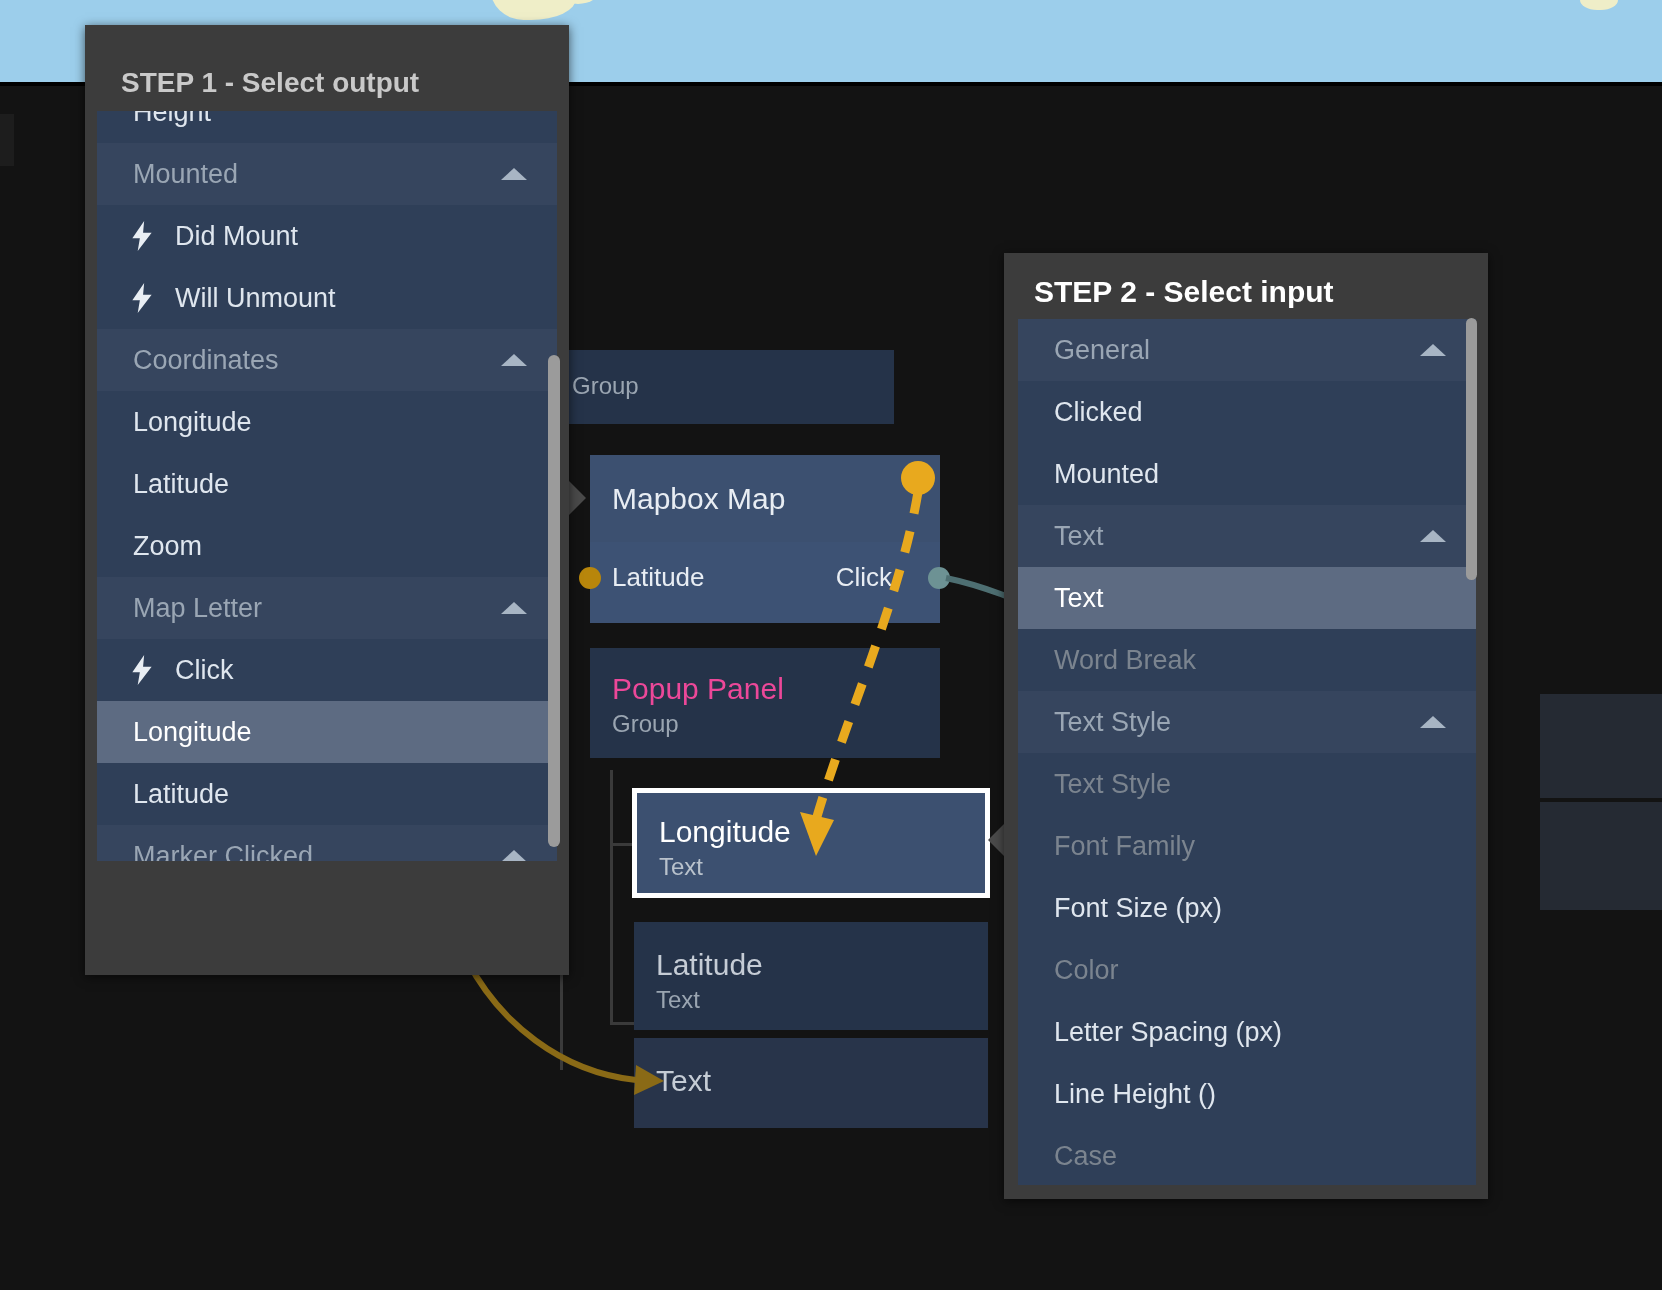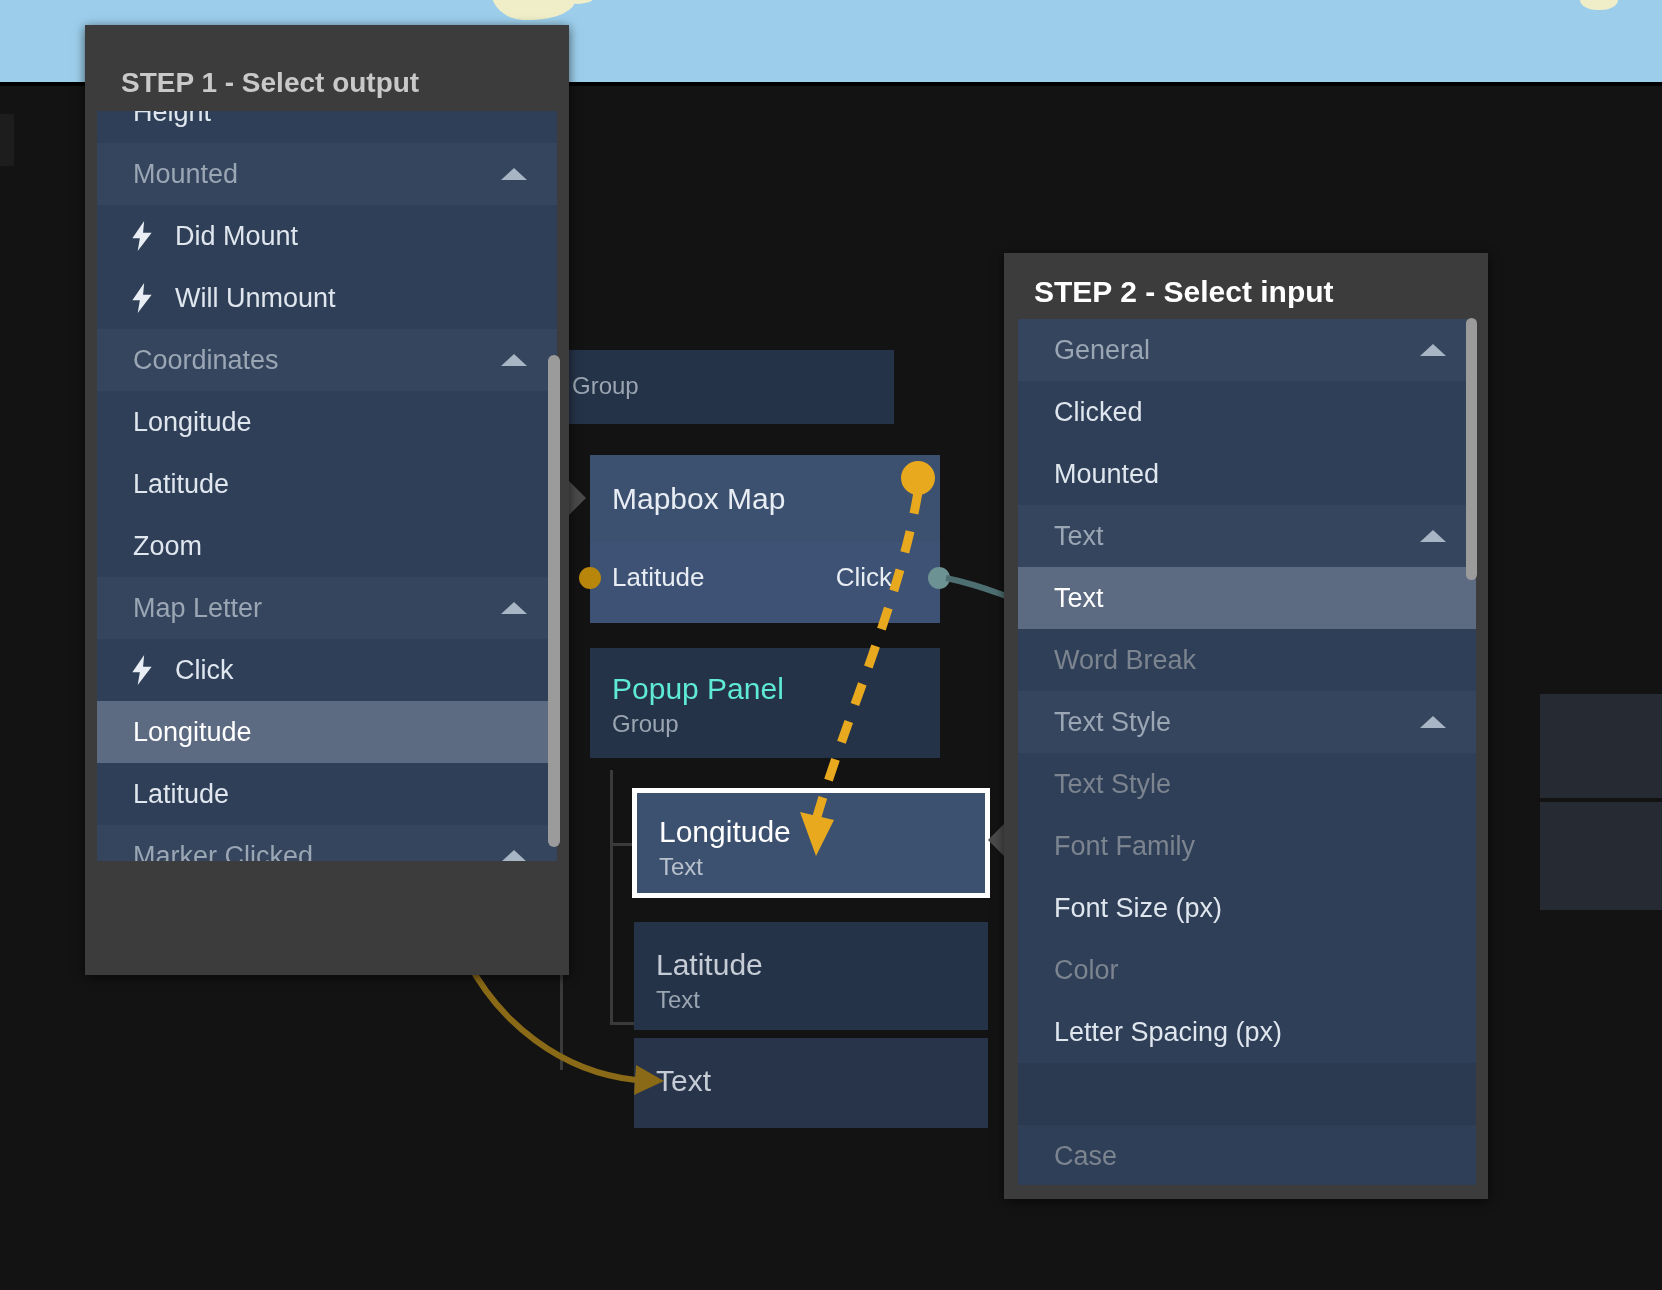--- a/index.html
+++ b/index.html
@@ -43,21 +43,21 @@
   #node-mapbox .row{position:absolute;left:0;top:87px;width:350px;height:81px;background:#3d5274;}
   #node-mapbox .lbl-lat{position:absolute;left:22px;top:20px;font-size:26px;color:#e8edf3;}
   #node-mapbox .lbl-click{position:absolute;right:48px;top:20px;font-size:26px;color:#e8edf3;}
 
   .port{position:absolute;width:22px;height:22px;border-radius:50%;}
   .port.in-lat{left:579px;top:567px;background:#b8860b;}
   .port.out-click{left:928px;top:567px;background:#6d9294;}
 
   
   #node-popup{left:590px;top:648px;width:350px;height:110px;background:#253349;}
-  #node-popup .title{position:absolute;left:22px;top:24px;color:#5eead4;}
+  #node-popup .title{position:absolute;left:22px;top:24px;color:#ec4899;}
   #node-popup .sub{position:absolute;left:22px;top:62px;}
 
   
   #node-longitude{left:632px;top:788px;width:358px;height:110px;background:#3c5070;border:5px solid #ffffff;box-sizing:border-box;}
   #node-longitude .title{position:absolute;left:22px;top:22px;color:#ffffff;}
   #node-longitude .sub{position:absolute;left:22px;top:60px;color:#b9c2cc;}
 
   
   #node-latitude{left:634px;top:922px;width:354px;height:108px;background:#253349;}
   #node-latitude .title{position:absolute;left:22px;top:26px;color:#c5ccd5;}
@@ -287,20 +287,23 @@
         </div>
         <div class="opt item" style="position: absolute; left: 0px; top: 558px; width: 100%; height: 62px;">
           <span class="txt">Font Size (px)</span>
         </div>
         <div class="opt item disabled" style="position: absolute; left: 0px; top: 620px; width: 100%; height: 62px;">
           <span class="txt">Color</span>
         </div>
         <div class="opt item" style="position: absolute; left: 0px; top: 682px; width: 100%; height: 62px;">
           <span class="txt">Letter Spacing (px)</span>
         </div>
+        <div class="opt item" style="position: absolute; left: 0px; top: 744px; width: 100%; height: 62px;">
+          <span class="txt">Line Height ()</span>
+        </div>
         <div class="opt item disabled" style="position: absolute; left: 0px; top: 806px; width: 100%; height: 62px;">
           <span class="txt">Case</span>
         </div>
       </div>
   </div>
   <div class="scrollbar" id="sb2"></div>
 
 </div>
 
 </body></html>

